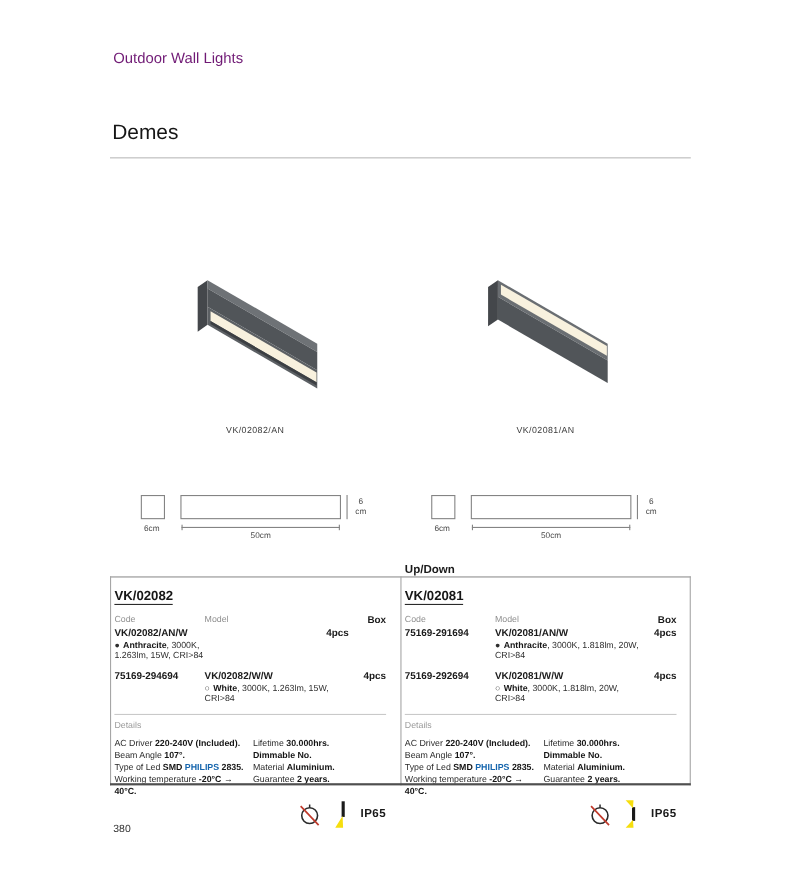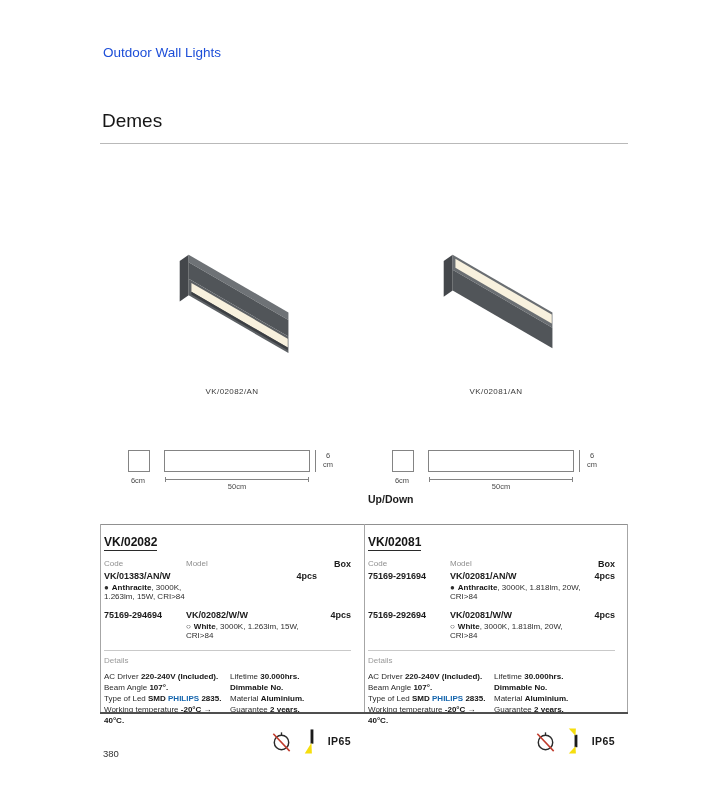--- a/index.html
+++ b/index.html
@@ -1,20 +1,20 @@
 <!DOCTYPE html>
 <html><head>
 <meta charset="utf-8">
 <style>
   html,body{margin:0;padding:0;background:#ffffff;}
   .page{position:relative;width:728px;height:800px;background:#fff;
         font-family:"Liberation Sans", sans-serif;color:#222;overflow:hidden;}
 
   
-  .category{position:absolute;left:103px;top:45px;font-size:13.5px;color:#1d4ed8;}
+  .category{position:absolute;left:103px;top:45px;font-size:13.5px;color:#701a75;}
   .title{position:absolute;left:102px;top:110px;margin:0;font-size:19px;font-weight:normal;color:#161616;}
   .title-rule{position:absolute;left:100px;top:143px;width:528px;height:1px;background:#b9b9b9;}
 
   
   .photos{position:absolute;left:100px;top:163px;width:528px;display:flex;}
   .photo{position:relative;width:264px;height:227px;margin:12px;}
   .photo svg{display:block;margin:52px auto 0 auto;}
   .photo figcaption{position:absolute;bottom:6px;left:0;width:100%;text-align:center;
         font-size:8px;letter-spacing:.4px;color:#3a3a3a;}
 
@@ -26,21 +26,21 @@
   .dim .mline{position:absolute;left:65px;top:29px;width:144px;height:1px;background:#848484;}
   .dim .mline::before,.dim .mline::after{content:"";position:absolute;top:-2px;width:1px;height:5px;background:#848484;}
   .dim .mline::before{left:0;} .dim .mline::after{right:0;}
   .dim .lbl{position:absolute;font-size:7.5px;color:#4a4a4a;text-align:center;}
   .dim .lblw{left:18px;top:26px;width:40px;}
   .dim .lbll{left:65px;top:32px;width:144px;}
   .dim .vtick{position:absolute;left:215px;top:0;width:1px;height:22px;background:#848484;}
   .dim .lblh{left:220px;top:2px;width:16px;white-space:pre-line;line-height:8.5px;}
 
   
-  .updown{position:absolute;left:368px;top:493px;font-size:10.5px;font-weight:bold;color:#1c1c1c;}
+  .updown{position:absolute;left:368px;top:512px;font-size:10.5px;font-weight:bold;color:#1c1c1c;}
   .rule-top{position:absolute;left:100px;top:524px;width:528px;height:1px;background:#909090;}
   .vrule{position:absolute;top:524px;height:190px;width:1px;background:#a6a6a6;}
   .v1{left:100px;} .v2{left:364px;} .v3{left:627px;}
   .rule-bottom{position:absolute;left:100px;top:712px;width:528px;height:2px;background:#4f4f4f;}
   .pagenum{position:absolute;left:103px;top:748px;font-size:9.5px;color:#333;}
 
   
   .cols{position:absolute;left:100px;top:528px;width:536px;display:flex;}
   .col{width:264px;box-sizing:border-box;padding:4px 13px 0 4px;}
   .pcode{display:inline-block;margin:1px 0 0 0;font-size:12px;font-weight:bold;color:#161616;
@@ -129,21 +129,21 @@
 
     <section class="col">
       <h2 class="pcode">VK/02082</h2>
       <div class="thead">
         <span class="c-codeh">Code</span>
         <span class="c-modelh">Model</span>
         <span class="c-box">Box</span>
       </div>
       <div class="trow">
         <div>
-          <div class="mname">VK/01383/AN/W</div>
+          <div class="mname">VK/02082/AN/W</div>
           <div class="mspec"><span class="dot">●</span><b>Anthracite</b><span>, 3000K, 1.263lm, 15W, CRI&gt;84</span></div>
         </div>
         <span class="c-box">4pcs</span>
       </div>
       <div class="trow second">
         <span class="c-code">75169-294694</span>
         <div>
           <div class="mname">VK/02082/W/W</div>
           <div class="mspec"><span class="dot">○</span><b>White</b><span>, 3000K, 1.263lm, 15W, CRI&gt;84</span></div>
         </div>

